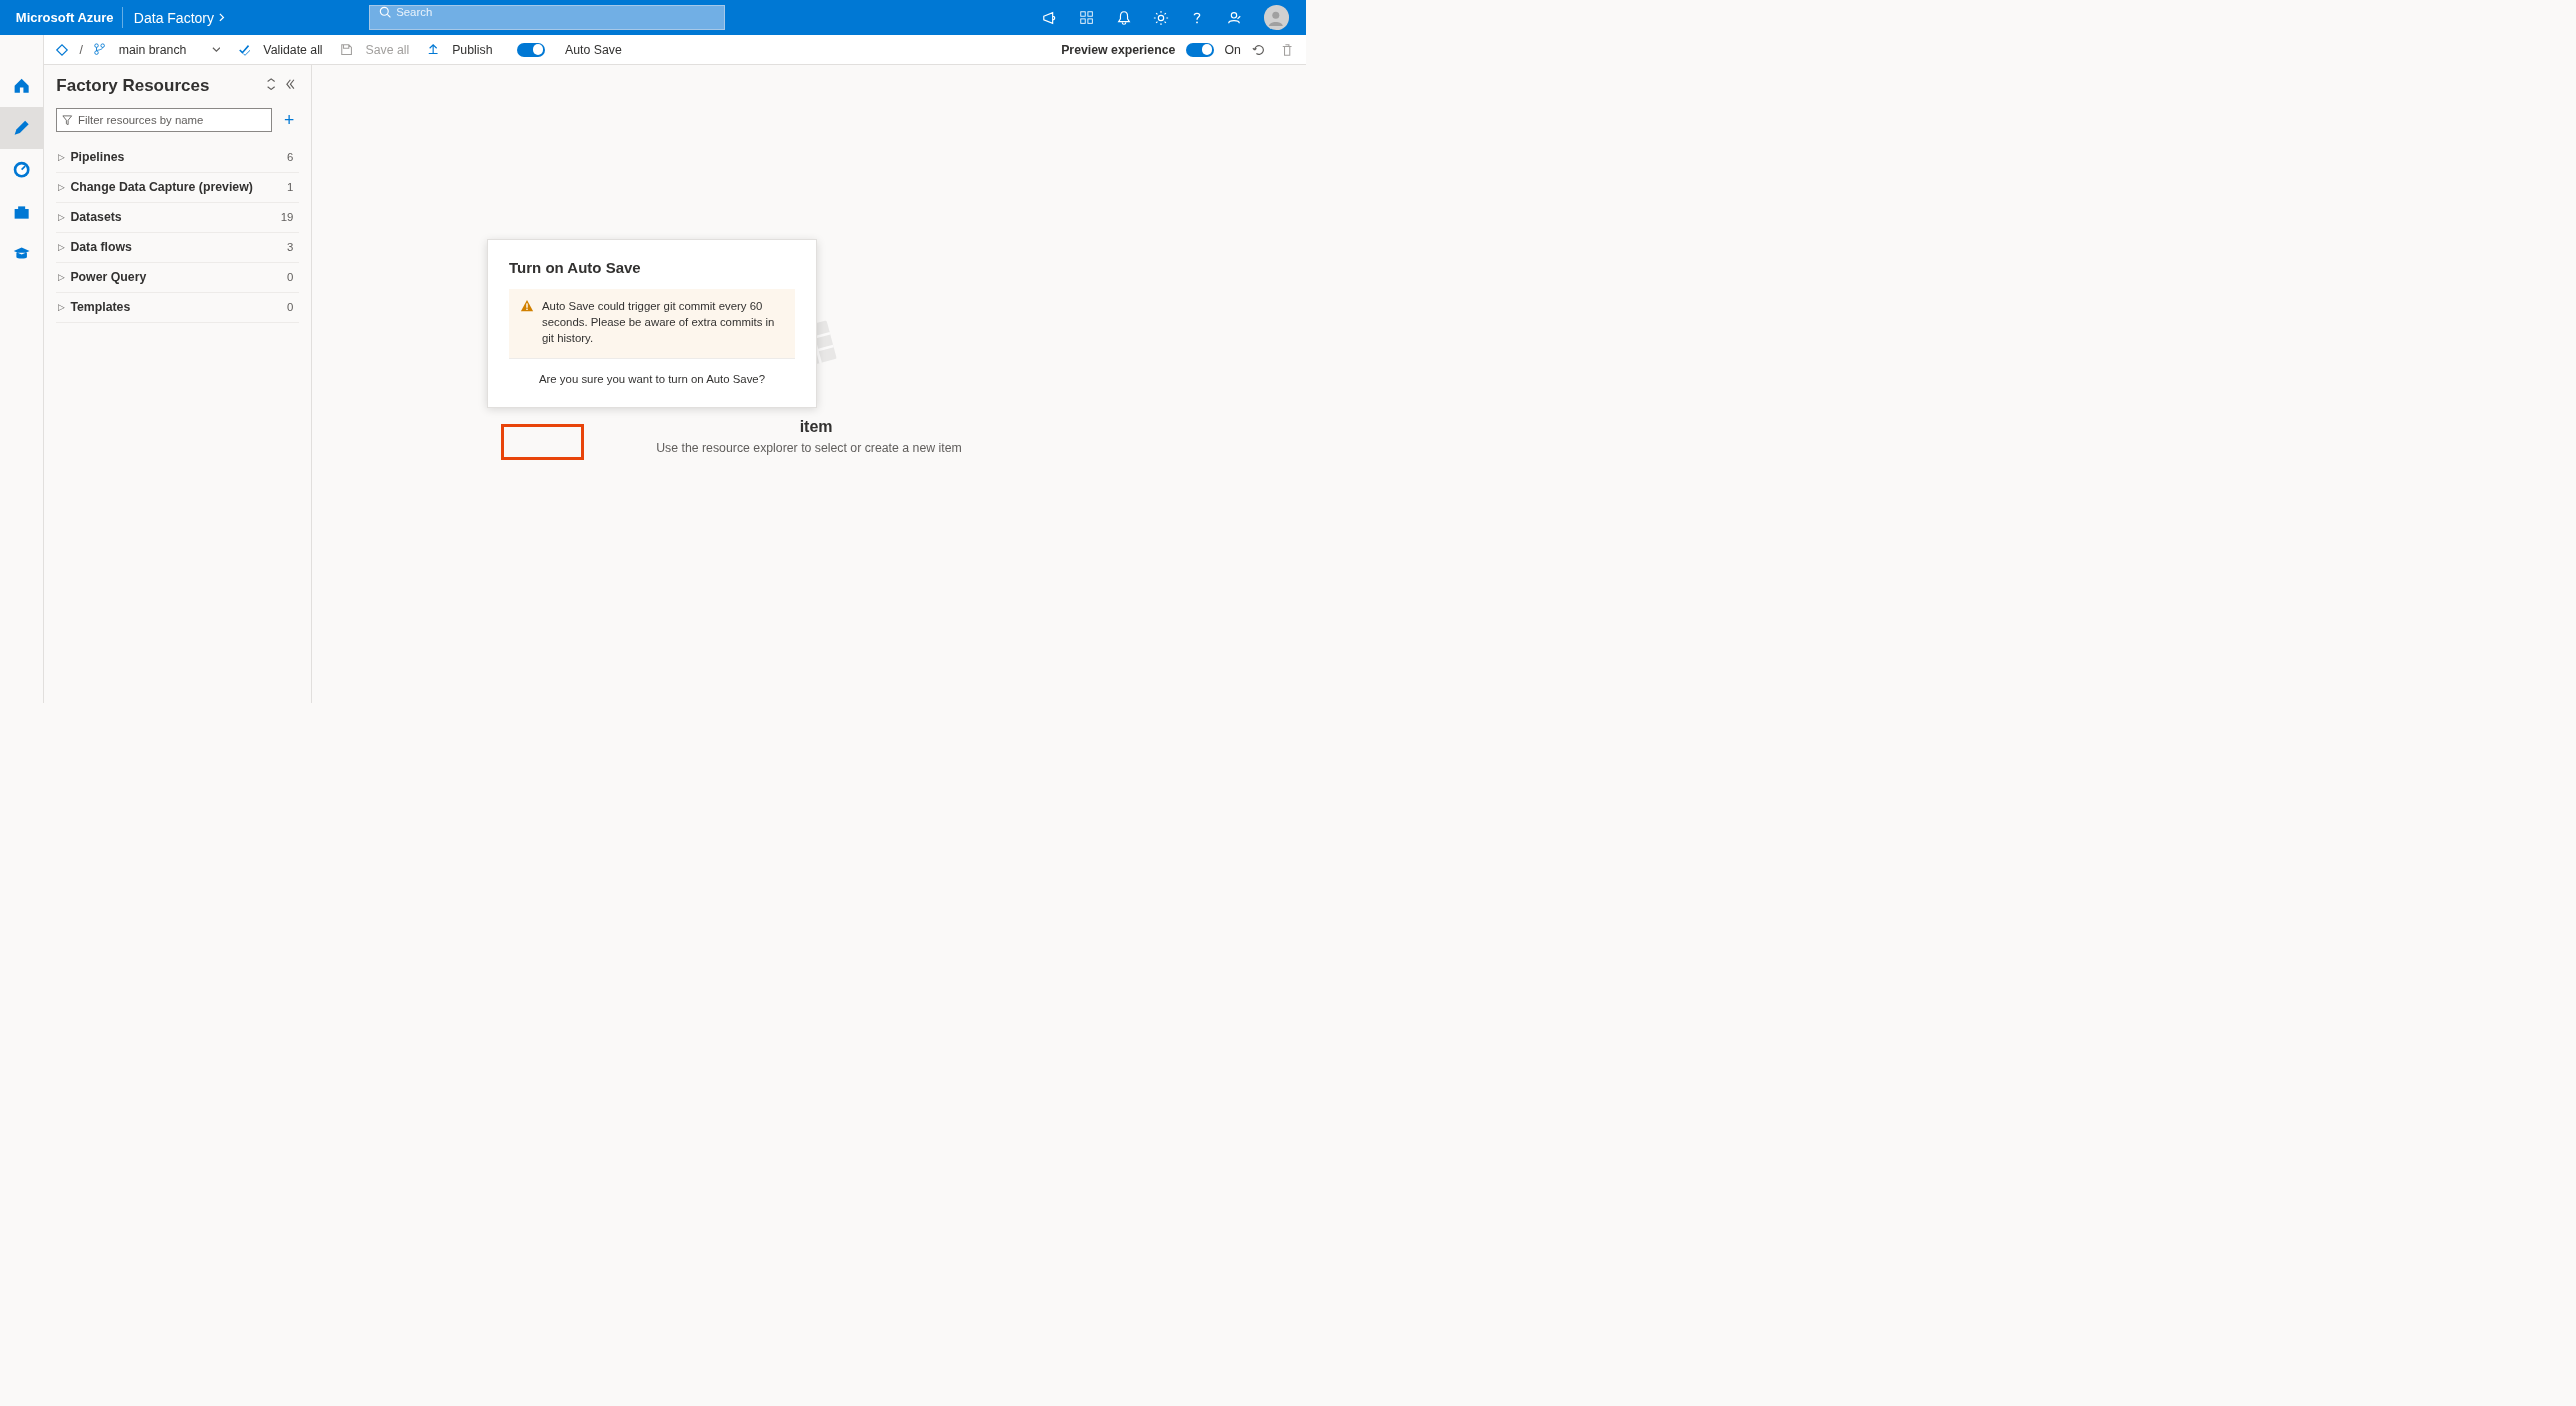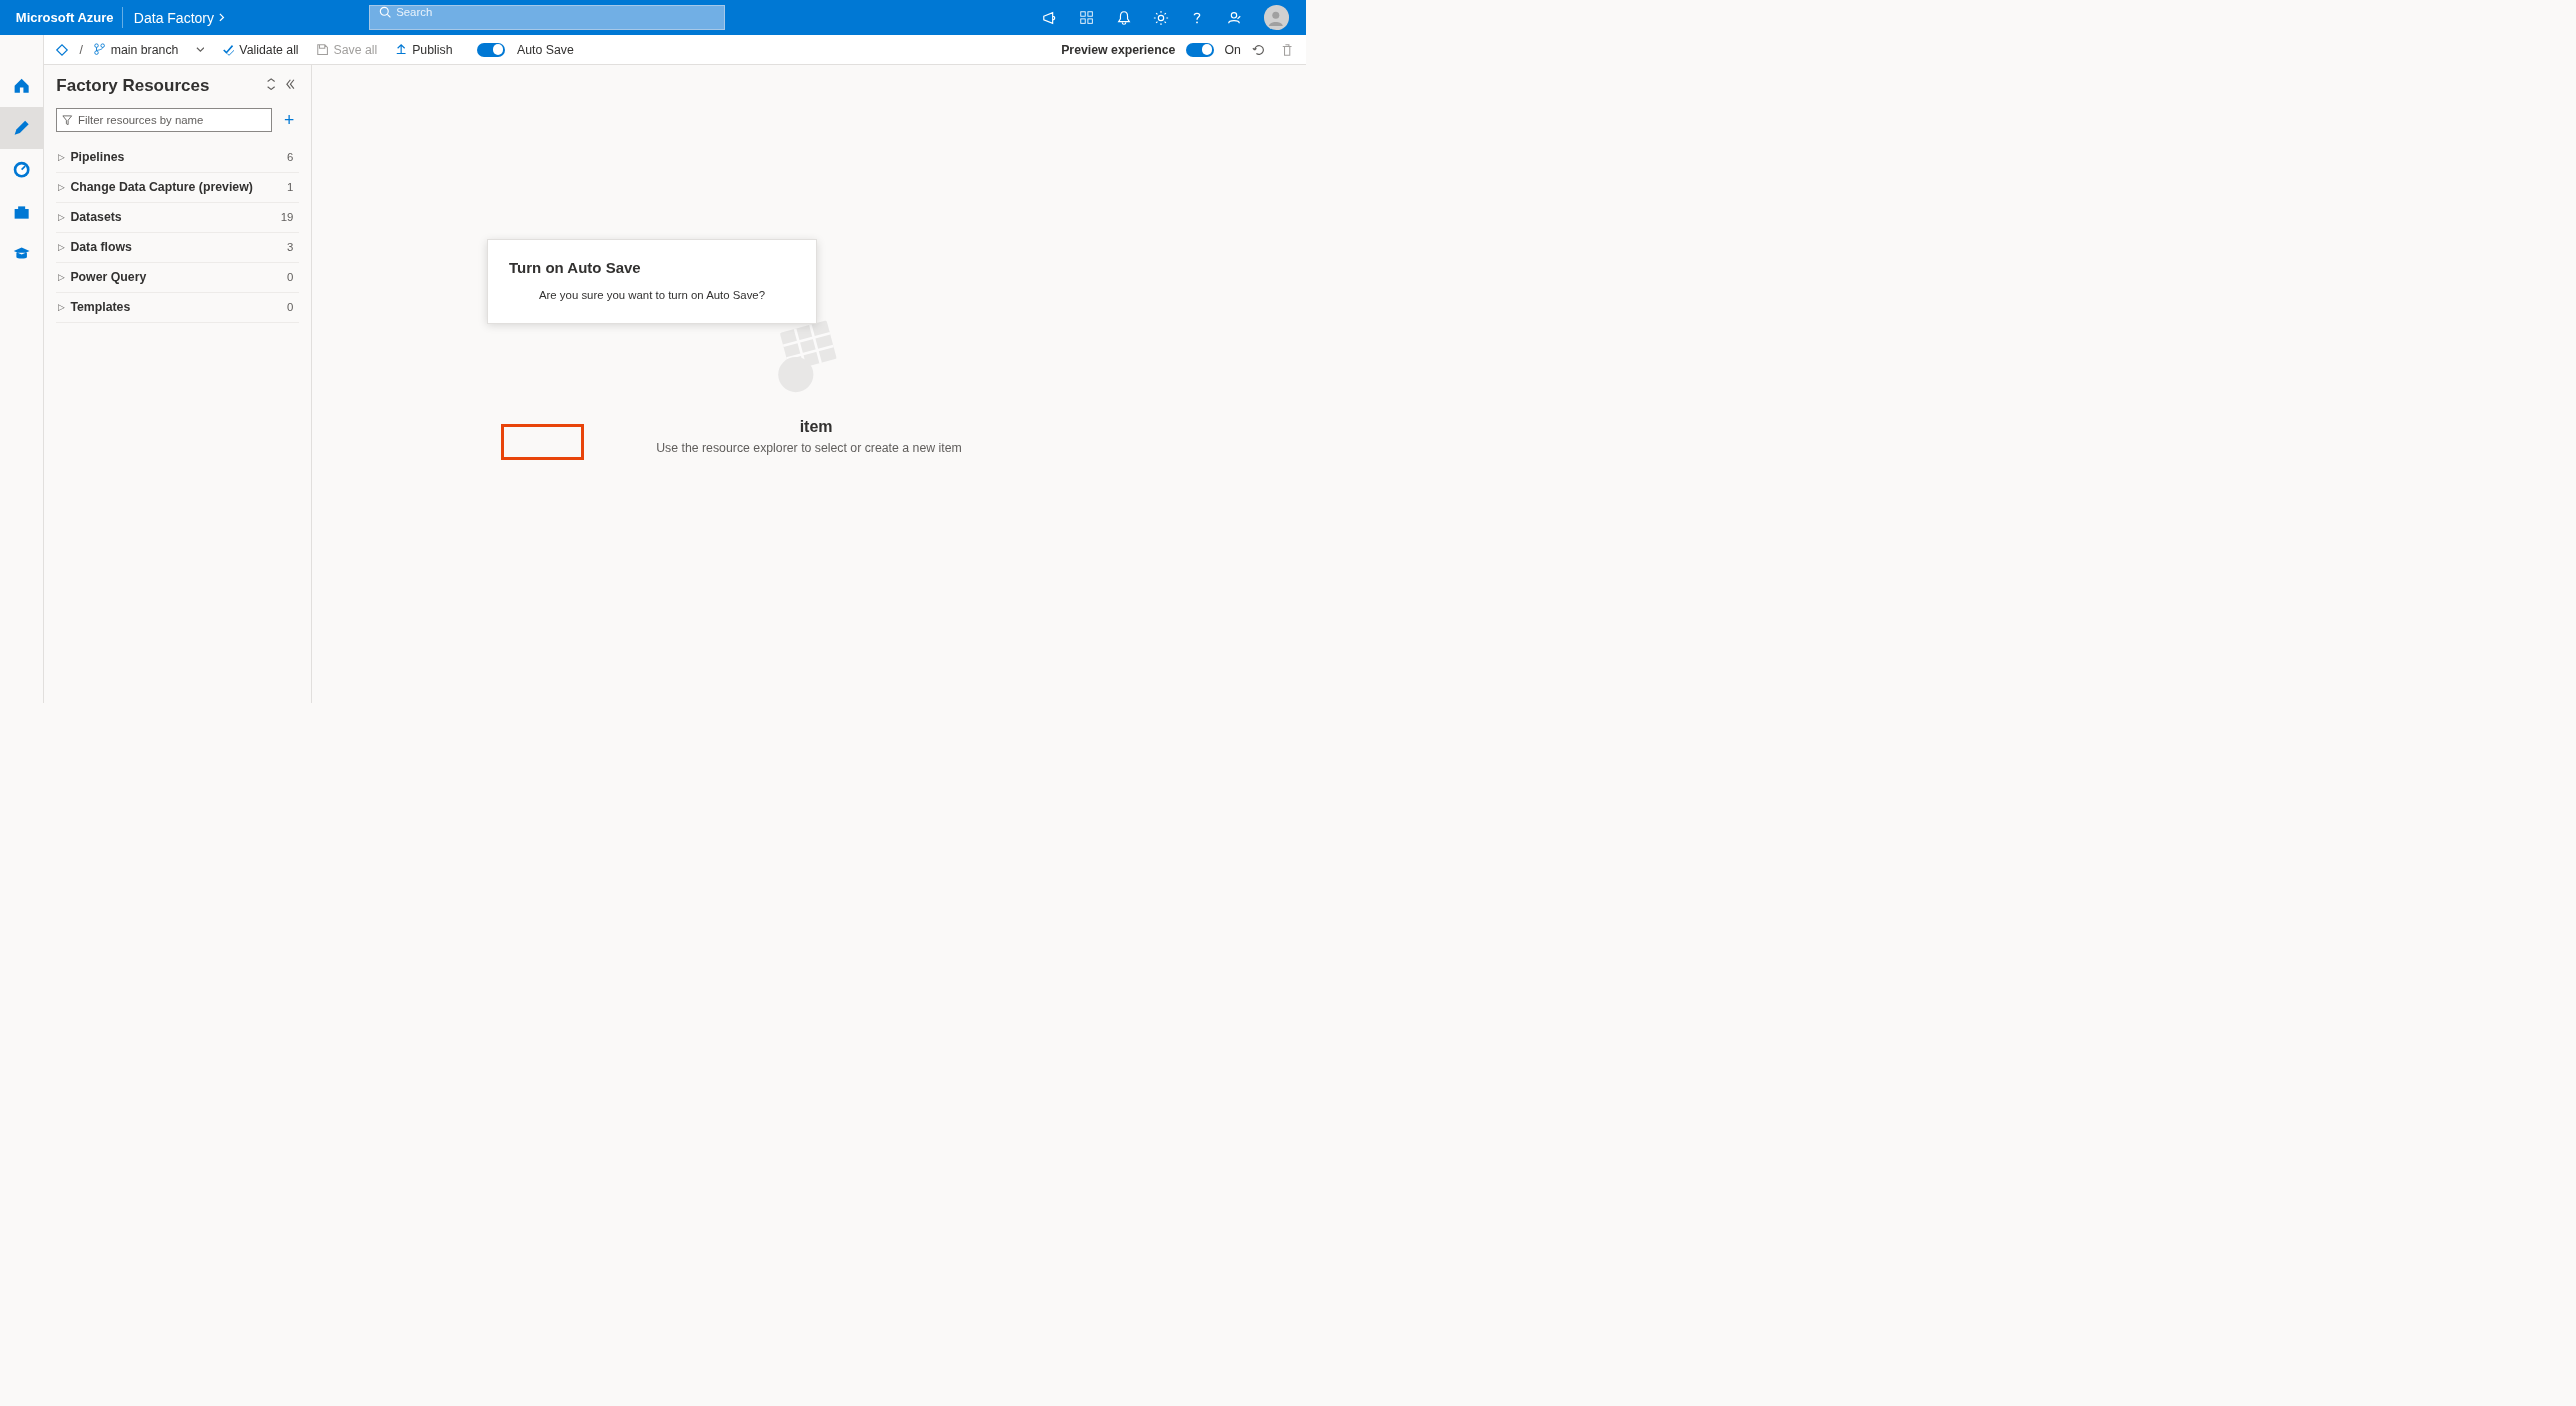--- a/index.html
+++ b/index.html
@@ -11,21 +11,21 @@
 .header .breadcrumb { padding: 0 10.5px; font-size: 14px; display: flex; align-items: center; gap: 5.3px; }
 .header .search { margin-left: 132px; width: 356px; height: 24.6px; background: #71afe5; border: 0.9px solid #a6c8e8; display: flex; padding: 0 8.8px; font-size: 11.4px; color: #eaf3fb; }
 .header .search svg { margin-right: 5.3px; }
 .header .right-icons { margin-left: auto; display: flex; align-items: center; gap: 1.8px; }
 .header .ricon { width: 35px; height: 35px; display: flex; align-items: center; justify-content: center; cursor: pointer; }
 .header .avatar { width: 24.6px; height: 24.6px; border-radius: 50%; background: #d0d0d0; display: flex; align-items: center; justify-content: center; margin: 0 10.5px; }
 
 
 .toolbar { height: 30px; background: #fff; display: flex; align-items: center; padding: 0 7px 0 46px; border-bottom: 0.9px solid #e1dfdd; font-size: 12.3px; color: #323130; }
 .toolbar .expand-chev { position: absolute; left: 14px; top: 42px; color: #605e5c; }
-.toolbar .titem { display: flex; align-items: center; gap: 5px; padding: 0 8.8px; height: 30px; cursor: pointer; }
+.toolbar .titem { display: flex; align-items: center; gap: 13px; padding: 0 8.8px; height: 30px; cursor: pointer; }
 .toolbar .sep { color: #605e5c; padding: 0 1.8px; }
 .toolbar .disabled { color: #a19f9d; }
 .toolbar .toggle { width: 28px; height: 14px; background: #0078d4; border-radius: 8.8px; position: relative; margin: 0 7px; }
 .toolbar .toggle .knob { width: 10.5px; height: 10.5px; background: #fff; border-radius: 50%; position: absolute; top: 1.8px; right: 1.8px; }
 .toolbar .right { margin-left: auto; display: flex; align-items: center; gap: 5.3px; }
 .toolbar .right .toggle2 { width: 28px; height: 14px; background: #0078d4; border-radius: 8.8px; position: relative; margin: 0 5.3px; }
 .toolbar .right .toggle2 .knob { width: 10.5px; height: 10.5px; background: #fff; border-radius: 50%; position: absolute; top: 1.8px; right: 1.8px; }
 
 
 .rail { position: absolute; left: 0; top: 35px; bottom: 0; width: 44px; background: #faf9f8; border-right: 0.9px solid #e1dfdd; padding-top: 30px; }
@@ -289,17 +289,25 @@
     </g>
     <circle cx="35" cy="70" r="20" fill="#bfbfbf"></circle>
   </svg>
   <div class="empty-title"><span style="visibility:hidden">n </span><span>item</span></div>
   <div class="empty-sub">Use the resource explorer to select or create a new item</div>
 </div>
 
 <div class="dialog">
   <div class="d-body">
     <h3>Turn on Auto Save</h3>
+    <div class="warn">
+      <svg class="wicon" width="14" height="14" viewBox="0 0 16 16">
+          <path d="M8 1 L15 14 H1 Z" fill="#d18000"></path>
+          <rect x="7.2" y="5" width="1.6" height="5" fill="#fff"></rect>
+          <rect x="7.2" y="11" width="1.6" height="1.6" fill="#fff"></rect>
+        </svg>
+      <span>Auto Save could trigger git commit every 60 seconds. Please be aware of extra commits in git history.</span>
+    </div>
     <div class="d-text">Are you sure you want to turn on Auto Save?</div>
   </div>
 </div>
 <div class="highlight-box" style="left:501px; top:424px; width:83px; height:36px;"></div>
 
 
 </body></html>

